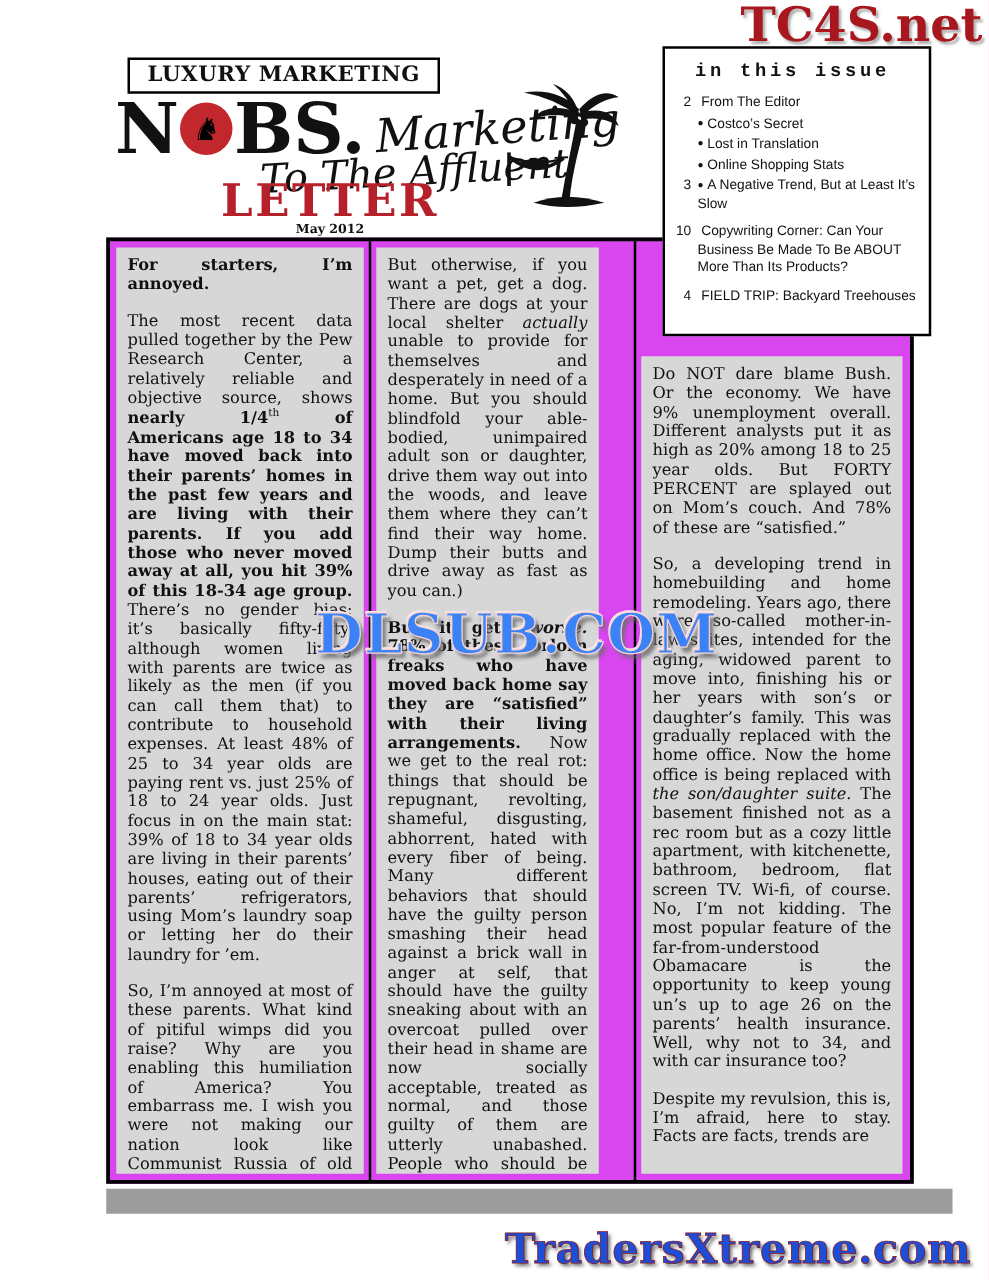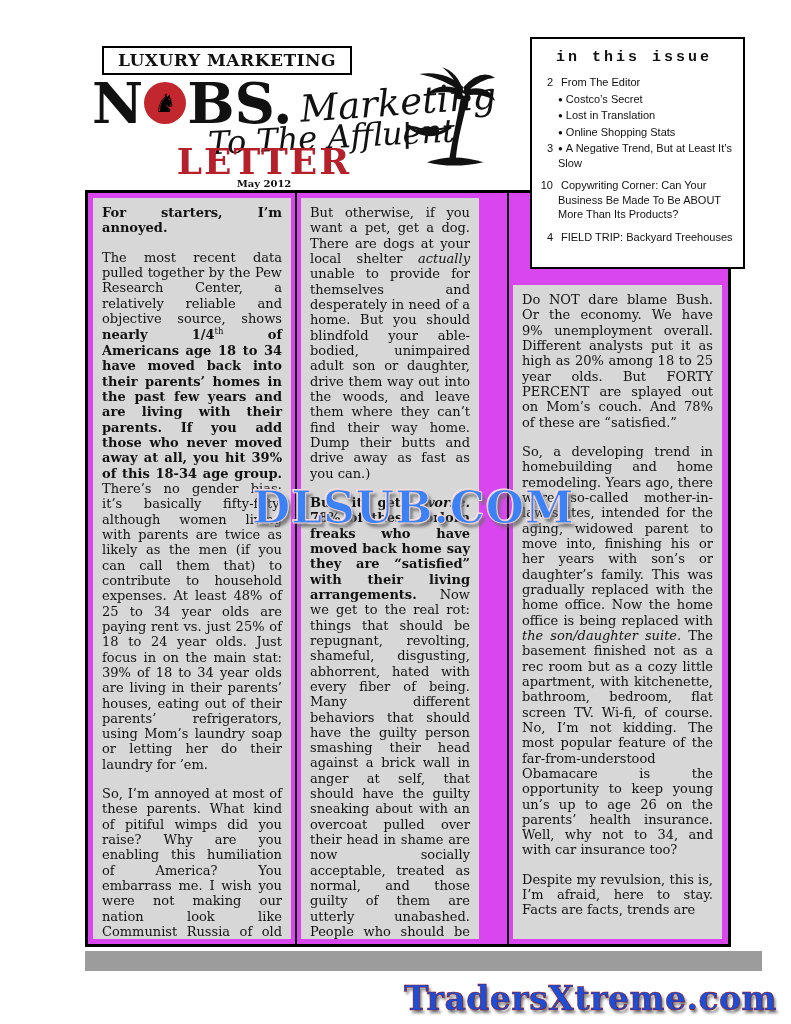--- a/index.html
+++ b/index.html
@@ -73,20 +73,21 @@
 
   
   .bottom-bar { position:absolute; left:85px; top:951px; width:677px; height:20px;
                 background:#9c9c9c; }
 </style>
 </head>
 <body>
 
 <div class="page">
 
+  <div class="wm-top">TC4S.net</div>
   <div class="wm-center">DLSUB.COM</div>
   <div class="wm-bottom">TradersXtreme.com</div>
 
   <header class="masthead">
     <div class="lux-box">
       <span>LUXURY MARKETING</span>
     </div>
     <div class="logo-line1">
       <span class="logo-n">N</span>
       <span class="nobs-circle">

